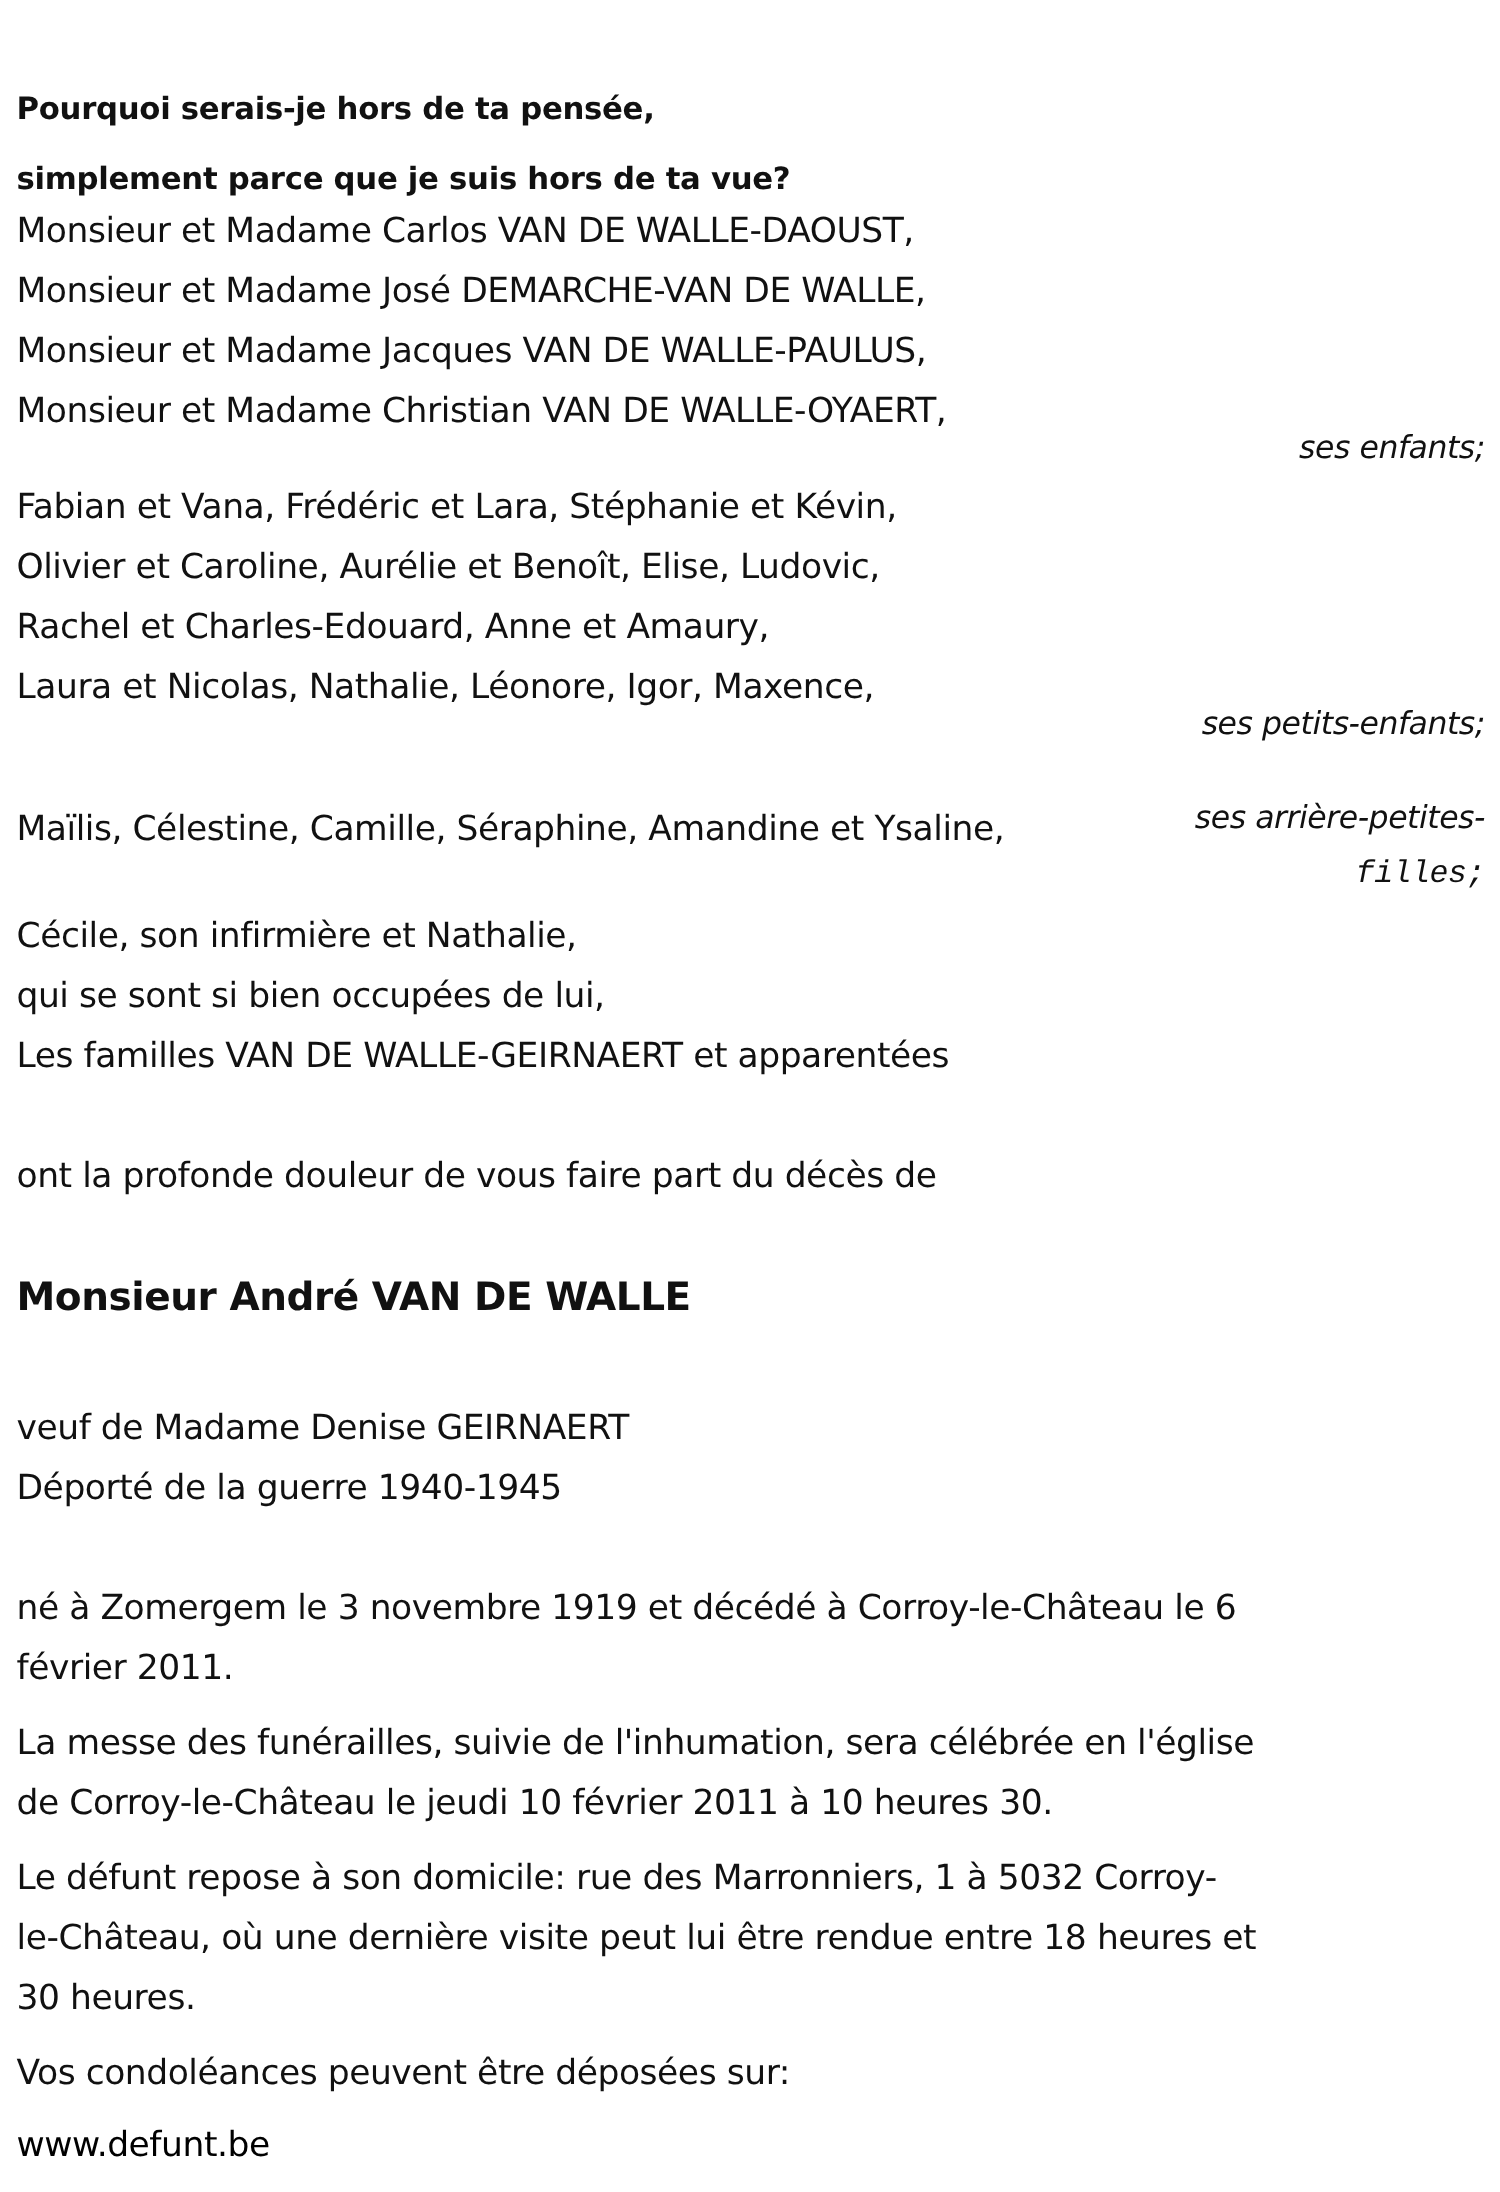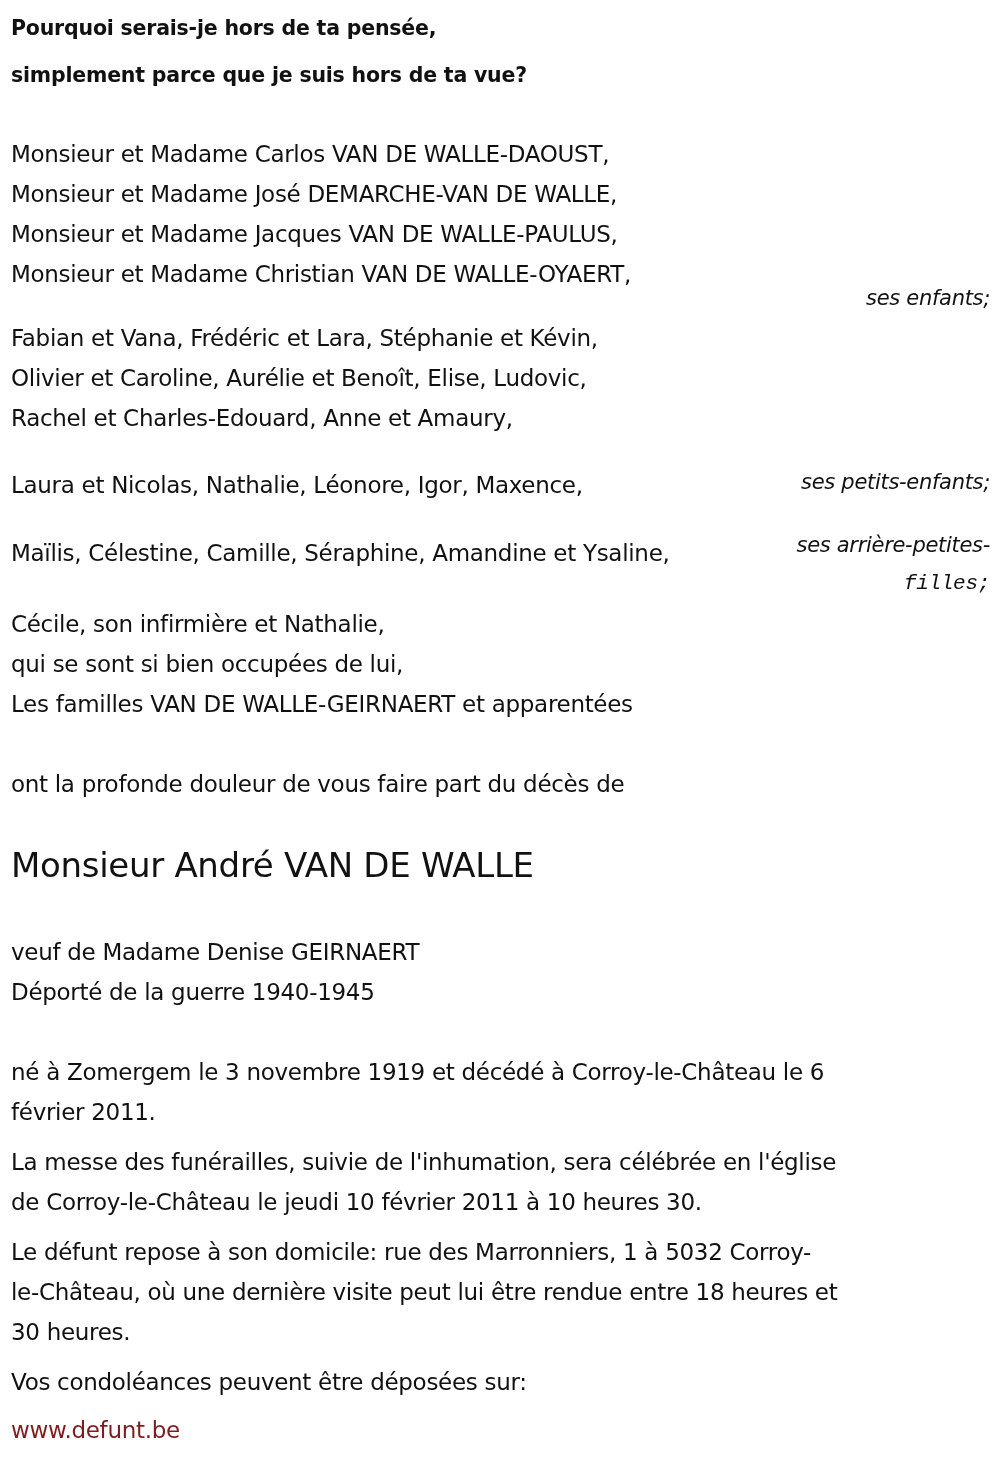--- a/index.html
+++ b/index.html
@@ -4,47 +4,47 @@
 <style>
   html, body { margin: 0; padding: 0; background: #ffffff; }
   body {
     width: 1000px; height: 1461px; position: relative; overflow: hidden;
     font-family: "DejaVu Sans", sans-serif; color: #111111;
   }
   .ln {
     position: absolute; left: 11px; white-space: nowrap;
     font-size: 23px; line-height: 30px; letter-spacing: -0.3px;
   }
-  .bold-quote { font-weight: bold; font-size: 20.5px; letter-spacing: -0.2px; }
+  .bold-quote { font-weight: bold; font-size: 20.5px; letter-spacing: -0.2px; margin-top: 44px; }
   .rel {
     position: absolute; right: 10px; white-space: nowrap;
     font-style: italic; font-size: 21px; line-height: 28px; text-align: right;
     letter-spacing: -0.3px;
   }
-  .name { font-weight: normal; font-size: 34px; line-height: 44px; letter-spacing: -0.3px; }
-  .link { color: #7f1d1d; text-decoration: none; }
+  .name { font-weight: bold; font-size: 26px; line-height: 44px; letter-spacing: -0.3px; }
+  .link { color: #000000; text-decoration: none; }
 </style>
 </head>
 <body>
 
 <div>
 
   <div class="ln bold-quote" style="top:13px;">Pourquoi serais-je hors de ta pensée,</div>
   <div class="ln bold-quote" style="top:60px;">simplement parce que je suis hors de ta vue?</div>
 
   <div class="ln" style="top:139px;">Monsieur et Madame Carlos VAN DE WALLE-DAOUST,</div>
   <div class="ln" style="top:179px;">Monsieur et Madame José DEMARCHE-VAN DE WALLE,</div>
   <div class="ln" style="top:219px;">Monsieur et Madame Jacques VAN DE WALLE-PAULUS,</div>
   <div class="ln" style="top:259px;">Monsieur et Madame Christian VAN DE WALLE-OYAERT,</div>
   <div class="rel" style="top:284px;">ses enfants;</div>
 
   <div class="ln" style="top:323px;">Fabian et Vana, Frédéric et Lara, Stéphanie et Kévin,</div>
   <div class="ln" style="top:363px;">Olivier et Caroline, Aurélie et Benoît, Elise, Ludovic,</div>
   <div class="ln" style="top:403px;">Rachel et Charles-Edouard, Anne et Amaury,</div>
-  <div class="ln" style="top:443px;margin-top:27px;">Laura et Nicolas, Nathalie, Léonore, Igor, Maxence,</div>
+  <div class="ln" style="top:443px;">Laura et Nicolas, Nathalie, Léonore, Igor, Maxence,</div>
   <div class="rel" style="top:468px;">ses petits-enfants;</div>
 
   <div class="ln" style="top:505px;margin-top:33px;">Maïlis, Célestine, Camille, Séraphine, Amandine et Ysaline,</div>
   <div class="rel" style="top:531px;text-align:right;">ses arrière-petites-</div>
   <div class="rel" style="top:570px;font-family:Liberation Mono, monospace;">filles;</div>
 
   <div class="ln" style="top:609px;">Cécile, son infirmière et Nathalie,</div>
   <div class="ln" style="top:649px;">qui se sont si bien occupées de lui,</div>
   <div class="ln" style="top:689px;">Les familles VAN DE WALLE-GEIRNAERT et apparentées</div>
 

